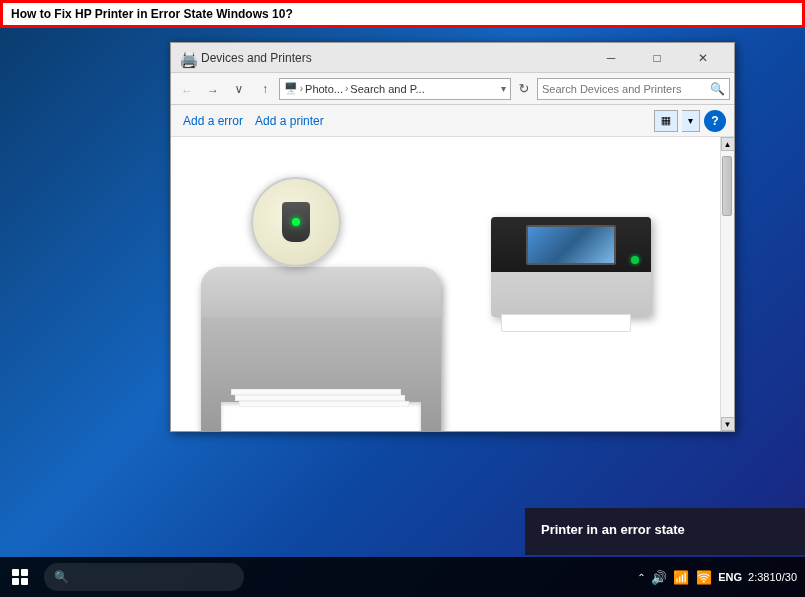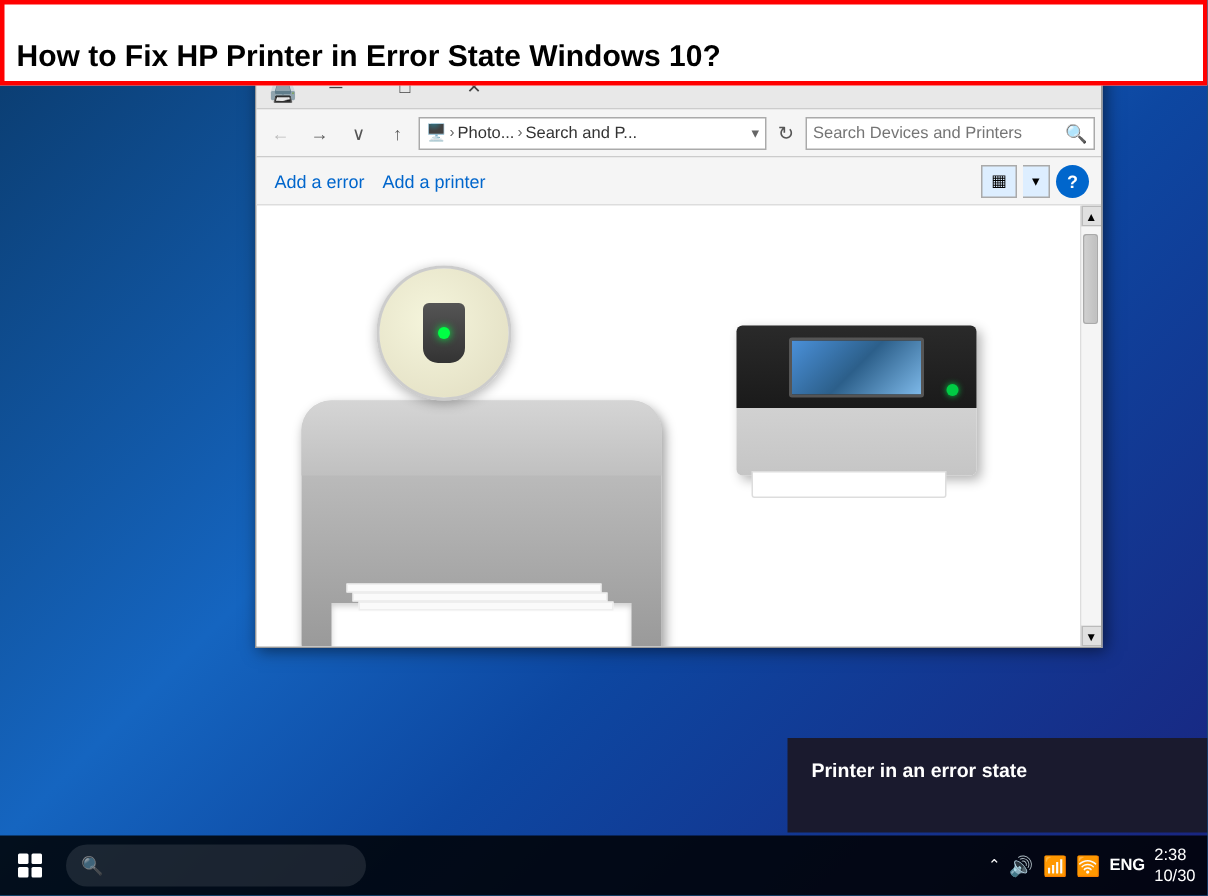--- a/index.html
+++ b/index.html
@@ -25,25 +25,24 @@
     .title-banner {
       position: absolute;
       top: 0; left: 0;
       width: 100%;
       background: white;
       border: 3px solid red;
       padding: 4px 8px;
       z-index: 10;
     }
     .title-banner h1 {
-      font-size: 20px;
+      font-size: 12px;
       font-weight: 900;
       color: black;
       font-family: Arial, sans-serif;
-      margin-top: 20px;
     }
 
     
     .window {
       position: absolute;
       top: 42px;
       left: 170px;
       width: 565px;
       height: 390px;
       background: #f0f0f0;
@@ -434,21 +433,21 @@
       width: 280px;
       background: #1a1a2e;
       color: white;
       padding: 14px 16px;
       z-index: 20;
     }
     .notif-title {
       font-size: 13px;
       font-weight: 700;
       color: white;
-      margin-bottom: 20px;
+      margin-bottom: 4px;
     }
     .notif-body {
       font-size: 12px;
       color: #ddd;
       line-height: 1.4;
     }
 
     
     .taskbar {
       position: absolute;
@@ -506,21 +505,21 @@
       font-size: 13px;
       cursor: pointer;
     }
     .tray-lang {
       color: white;
       font-size: 11px;
       font-weight: 700;
     }
     .tray-clock {
       display: flex;
-      flex-direction: column;
+      flex-direction: row;
       align-items: flex-start;
       color: white;
       font-size: 11px;
       line-height: 1.3;
       cursor: pointer;
     }
     .chevron-icon {
       color: white;
       font-size: 10px;
     }
@@ -531,20 +530,21 @@
 <div class="desktop-bg"></div>
 
 <div class="title-banner">
   <h1>How to Fix HP Printer in Error State Windows 10?</h1>
 </div>
 
 <div class="window">
 
   <div class="window-titlebar">
     <div class="window-icon">🖨️</div>
+    <span class="window-title-text">Devices and Printers</span>
     <div class="window-controls">
       <button class="win-btn">─</button>
       <button class="win-btn">□</button>
       <button class="win-btn close">✕</button>
     </div>
   </div>
 
   <div class="address-bar">
     <button class="nav-btn disabled">←</button>
     <button class="nav-btn">→</button>

